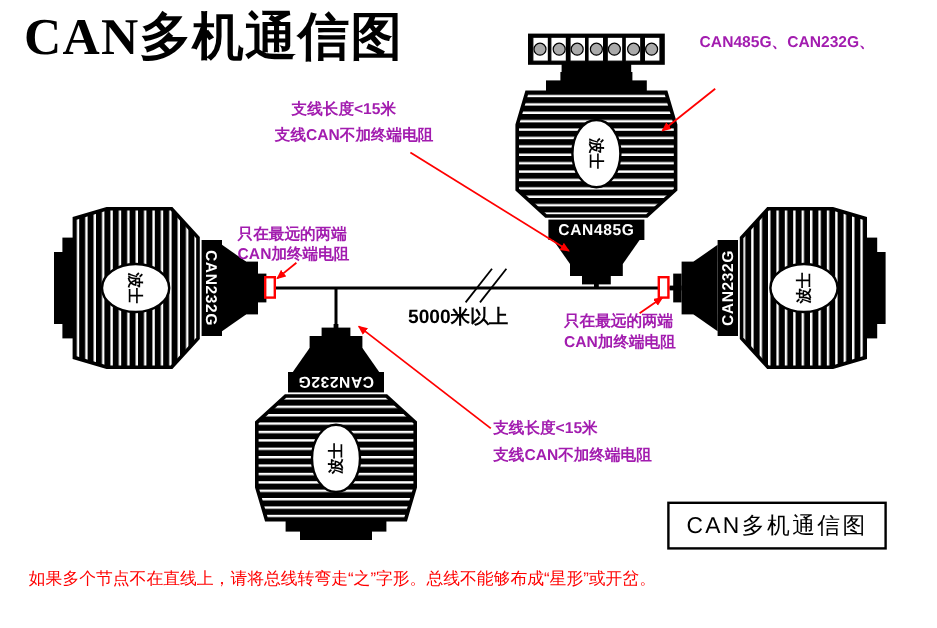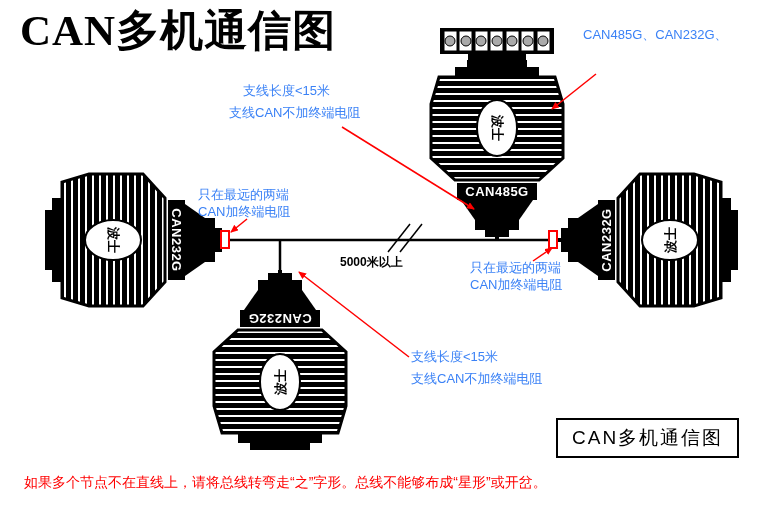--- a/index.html
+++ b/index.html
@@ -2,26 +2,26 @@
 <html><head>
 <meta charset="utf-8">
 <style>
   * { margin:0; padding:0; box-sizing:border-box; }
   html,body { background:#ffffff; }
   body { font-family:"Liberation Sans", sans-serif; }
   .stage { position:relative; width:781px; height:523px; background:#fff; overflow:hidden; }
   svg.layer { position:absolute; left:0; top:0; }
   .title { position:absolute; left:20px; top:2px; font-family:"Liberation Serif", serif;
            font-size:43px; font-weight:bold; color:#000; letter-spacing:1px; white-space:nowrap; }
-  .note { position:absolute; color:#3b82f6; font-size:13px; line-height:17px; white-space:nowrap; }
+  .note { position:absolute; color:#a21caf; font-size:13px; line-height:17px; white-space:nowrap;font-weight:bold; }
   .note .ln { white-space:nowrap; }
   .note-wide .ln { line-height:16px; }
   .branch-note .ln { line-height:22px; }
   .branch-note .indent { margin-left:14px; }
-  .distance { position:absolute; left:340px; top:254px; color:#000; font-size:12px; font-weight:bold; white-space:nowrap; }
+  .distance { position:absolute; left:340px; top:254px; color:#000; font-size:16px; font-weight:bold; white-space:nowrap; }
   .boxed-caption { position:absolute; left:556px; top:418px; border:2px solid #000; background:#fff;
                    padding:5px 14px; font-size:19px; color:#000; letter-spacing:2px; white-space:nowrap; }
   .footnote { position:absolute; left:24px; top:474px; color:#ff0000; font-size:14px; white-space:nowrap; }
   .dev-label { fill:#ffffff; font-size:13px; font-weight:bold; font-family:"Liberation Sans", sans-serif; letter-spacing:0.5px; }
   .dev-logo  { fill:#000000; font-size:13px; font-weight:bold; font-family:"Liberation Sans", sans-serif; }
 </style>
 </head>
 <body>
 
 <div class="stage">

